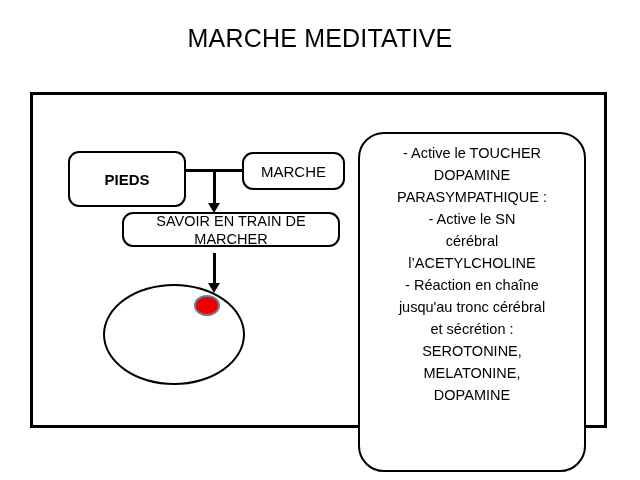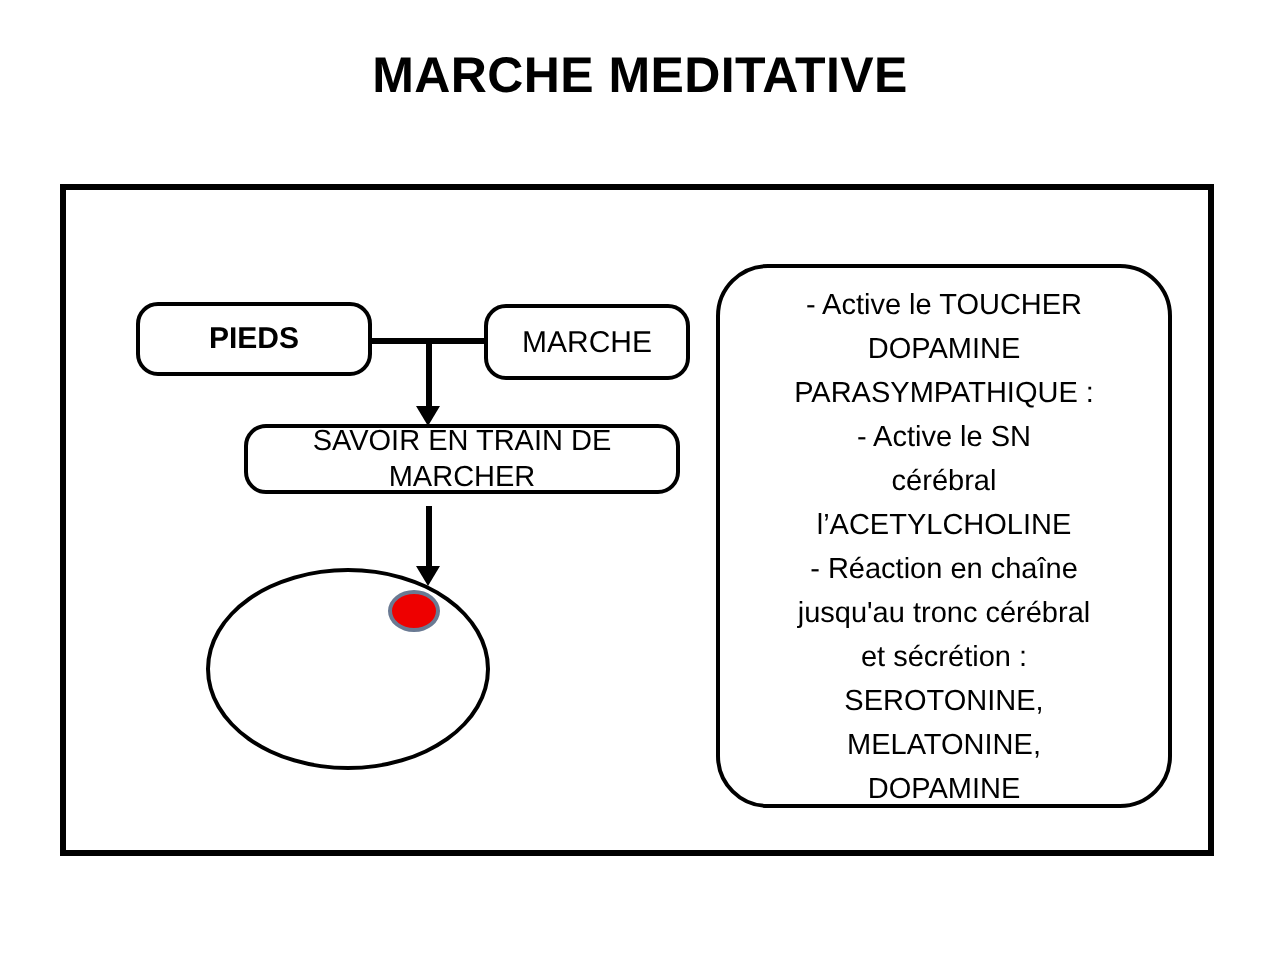--- a/index.html
+++ b/index.html
@@ -18,21 +18,21 @@
   }
 
   
   #slide-title {
     position: absolute;
     left: 0;
     top: 22px;
     width: 640px;
     text-align: center;
     font-size: 25px;
-    font-weight: bold;
+    font-weight: normal;
     letter-spacing: 0.2px;
     line-height: 32px;
     color: #000000;
   }
 
   
   #outer-frame {
     position: absolute;
     left: 30px;
     top: 92px;
@@ -59,21 +59,21 @@
   .flow-box span {
     display: block;
     width: 100%;
     text-align: center;
   }
 
   #box-pieds {
     left: 68px;
     top: 151px;
     width: 118px;
-    height: 37px;
+    height: 56px;
     font-size: 15px;
     font-weight: bold;
   }
   #box-marche {
     left: 242px;
     top: 152px;
     width: 103px;
     height: 38px;
     font-size: 15px;
     font-weight: normal;
@@ -163,21 +163,21 @@
     box-sizing: border-box;
     z-index: 4;
   }
 
   
   #info-panel {
     position: absolute;
     left: 358px;
     top: 132px;
     width: 228px;
-    height: 272px;
+    height: 340px;
     border: 2.5px solid #000000;
     border-radius: 26px;
     background: #ffffff;
     box-sizing: border-box;
     padding: 8px 6px 6px 6px;
     z-index: 3;
   }
   #info-lines {
     font-size: 14.5px;
     line-height: 22px;

